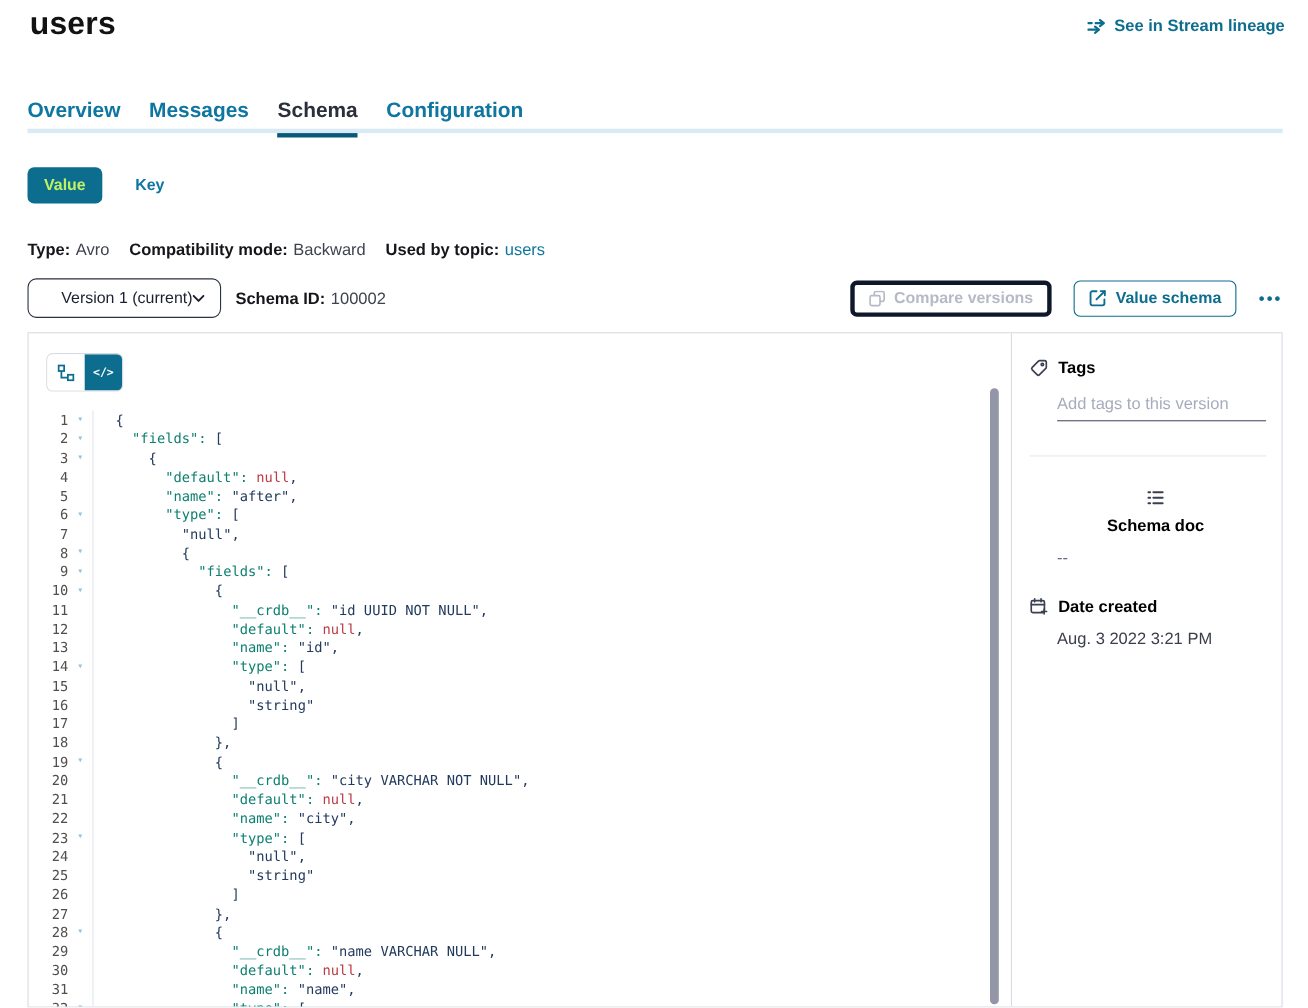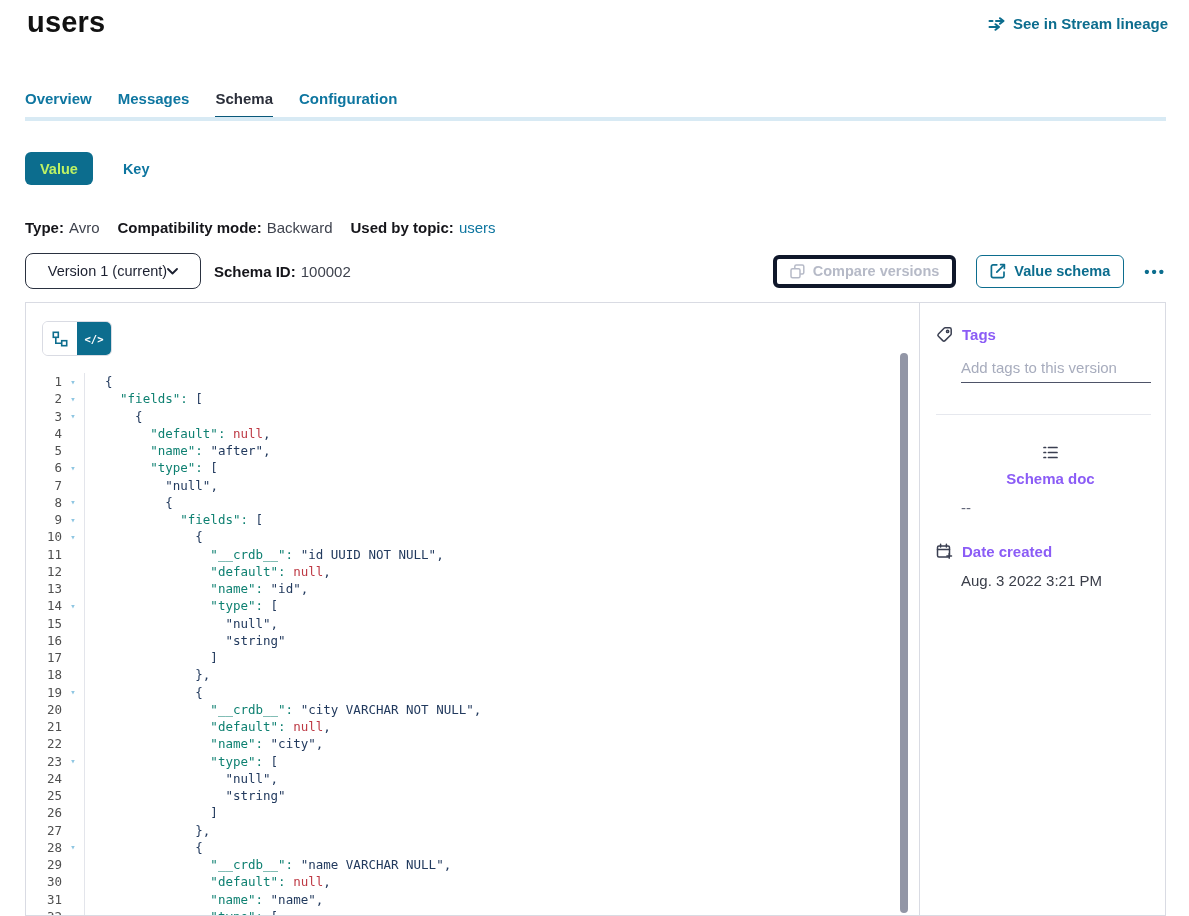--- a/index.html
+++ b/index.html
@@ -7,41 +7,41 @@
               font-family:"Liberation Sans", sans-serif; color:#23262F; }
   .page { position:relative; width:1189px; height:916px; }
 
   
   .page-title { position:absolute; left:27px; top:6px; font-size:29px; font-weight:700; color:#121212; letter-spacing:.2px; }
   .lineage-link { position:absolute; right:21px; top:15px; display:flex; align-items:center; gap:7px;
                   color:#0C6D8E; font-size:15px; font-weight:700; cursor:pointer; }
 
   
   .tabs { position:absolute; left:25px; top:90px; display:flex; gap:26px; }
-  .tab { font-size:15px; font-weight:600; color:#0E76A0; padding-bottom:13px; cursor:pointer; }
+  .tab { font-size:19px; font-weight:600; color:#0E76A0; padding-bottom:13px; cursor:pointer; }
   .tab.active { color:#2B2F3A; box-shadow: inset 0 -4px 0 #09587A; }
   .tab-strip { position:absolute; left:25px; top:117px; width:1141px; height:4px; background:#D8EAF4; }
 
   
   .vk-row { position:absolute; left:25px; top:152px; display:flex; align-items:center; gap:30px; }
   .btn-value { background:#0C6D8E; color:#bef264; border:none; border-radius:6px; height:33px; padding:0 15px;
                font-size:14.5px; font-weight:600; font-family:inherit; cursor:pointer; }
   .btn-key { background:none; border:none; color:#0E76A0; font-size:14.5px; font-weight:600; font-family:inherit; cursor:pointer; }
 
   
   .meta-row { position:absolute; left:25px; top:219px; display:flex; gap:18px; font-size:15px; }
   .meta-item { display:flex; gap:5px; }
   .meta-label { font-weight:700; color:#15151A; }
   .meta-value { color:#3F434E; }
   .meta-link { color:#0E76A0; cursor:pointer; }
 
   
   .version-bar { position:absolute; left:25px; top:253px; width:1141px; height:36px; display:flex; align-items:center; }
   .version-select { width:176px; height:36px; border:1px solid #2A3140; border-radius:8px; background:#fff;
-                    display:flex; align-items:center; justify-content:center; padding:0 14px;
+                    display:flex; align-items:center; justify-content:flex-end; padding:0 14px;
                     font-size:14.5px; color:#1C2030; cursor:pointer; }
   .schema-id { margin-left:13px; font-size:15px; display:flex; gap:5px; }
   .bar-actions { margin-left:auto; display:flex; align-items:center; gap:20px; }
   .btn-compare { display:flex; align-items:center; gap:8px; height:33px; padding:0 13px; background:#fff;
                  border:4px solid #0f172a; border-radius:6px; color:#B6BAC7; font-size:14.5px; font-weight:600;
                  font-family:inherit; cursor:default; }
   .btn-evolve { display:flex; align-items:center; gap:8px; height:33px; padding:0 13px; background:#fff;
                 border:1px solid #0C6D8E; border-radius:6px; color:#0C6D8E; font-size:14.5px; font-weight:700;
                 font-family:inherit; cursor:pointer; }
   .more-menu { color:#0C6D8E; font-size:15px; font-weight:700; letter-spacing:2px; cursor:pointer; line-height:1; }
@@ -64,21 +64,21 @@
   .code-text { padding-left:21px; }
   .tok-p { color:#223A5E; }
   .tok-k { color:#0E8071; }
   .tok-s { color:#223A5E; }
   .tok-n { color:#BE3A45; }
 
   .scrollbar-thumb { position:absolute; right:11px; top:50px; bottom:2px; width:8px; border-radius:4px; background:#9296A6; cursor:grab; }
 
   
   .side-pane { flex:1; padding-top:23px; }
-  .side-heading { display:flex; align-items:center; gap:9px; padding-left:16px; font-size:15px; font-weight:700; color:#8b5cf6; }
+  .side-heading { display:flex; align-items:center; gap:9px; padding-left:16px; font-size:15px; font-weight:700; color:#000000; }
   .side-heading svg { flex:none; }
   .tags-input { display:block; margin:16px 0 0 41px; width:190px; border:none; border-bottom:1px solid #4E5368;
                 font-size:15px; color:#23262F; padding:0 0 6px 0; outline:none; font-family:inherit; background:transparent; }
   .tags-input::placeholder { color:#A7ACBD; }
   .side-divider { margin:31px 14px 0 16px; border:none; border-top:1px solid #E6E8EE; }
   .side-value { margin:12px 0 0 41px; font-size:15px; color:#63687A; }
   .side-value.dark { color:#3A3E49; }
   .sec-doc { margin-top:29px;flex-direction:column; }
   .sec-date { margin-top:27px; }
 </style>

